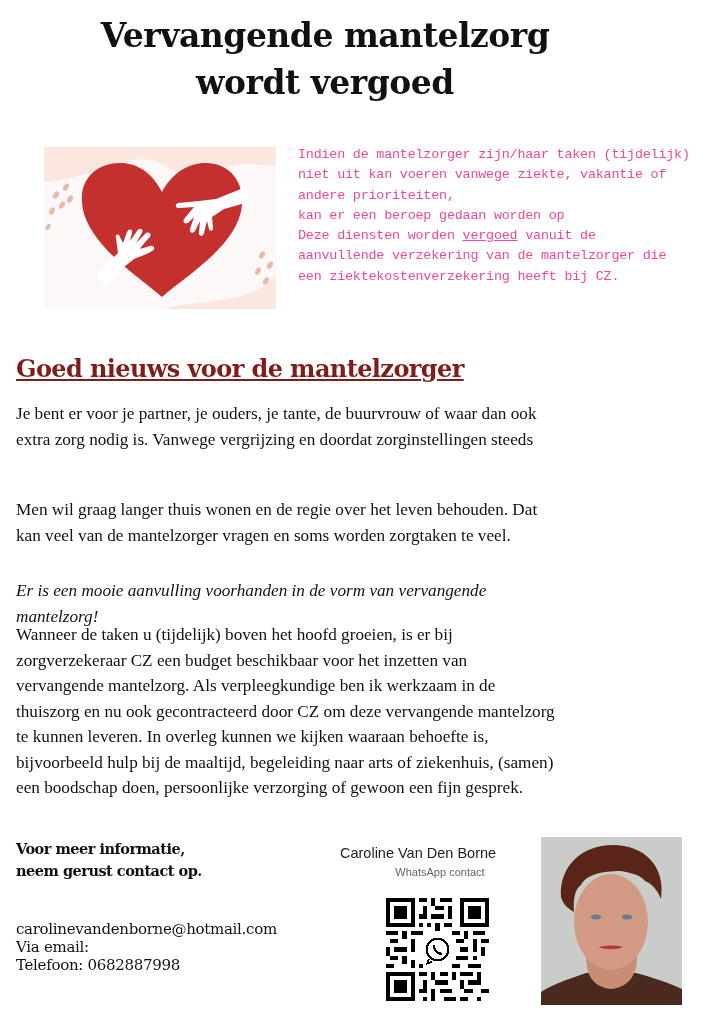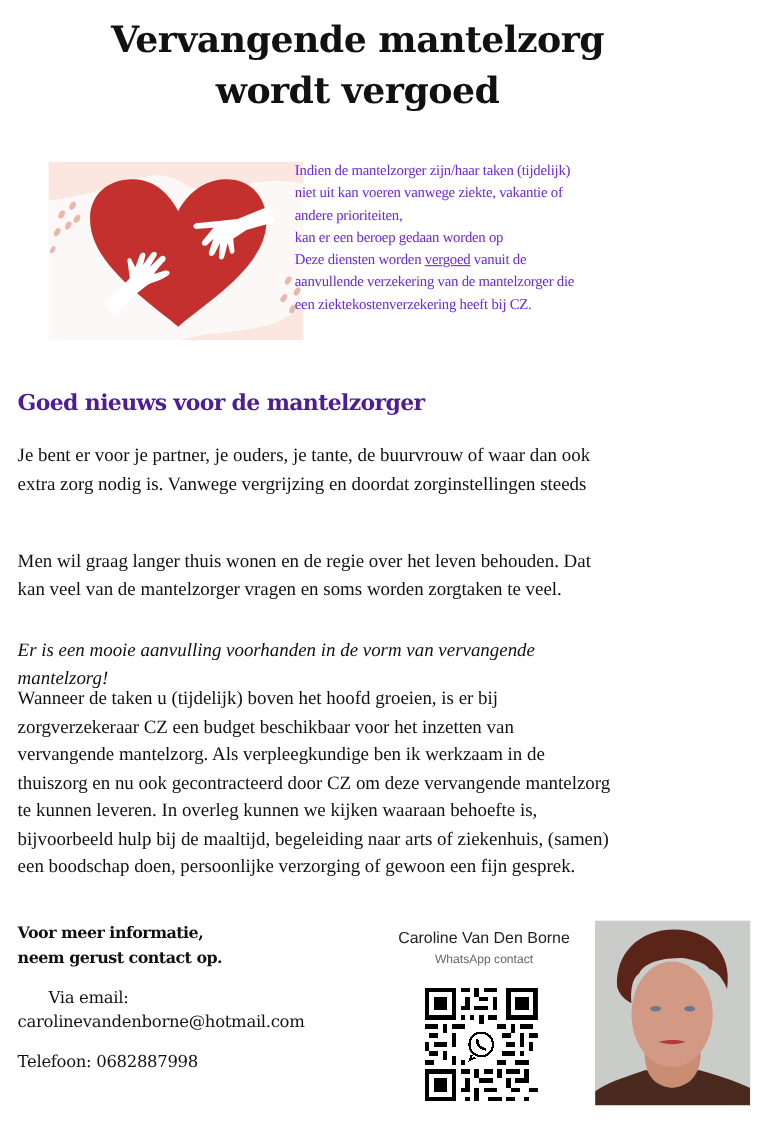--- a/index.html
+++ b/index.html
@@ -1,41 +1,41 @@
 <!DOCTYPE html>
 <html><head>
 <meta charset="utf-8">
 <style>
   html, body { margin: 0; padding: 0; background: #ffffff; }
   body { width: 703px; height: 1023px; position: relative; overflow: hidden; color: #111; font-family: "DejaVu Serif", serif; }
   .title { position: absolute; left: 0; width: 650px; top: 12px; text-align: center; font-family: "DejaVu Serif", serif; font-weight: bold; font-size: 33px; line-height: 47px; letter-spacing: -0.5px; color: #111; }
   .title div { white-space: nowrap; }
 
   .hero-img { position: absolute; left: 44px; top: 147px; width: 232px; height: 162px; background: #fbf8f7; overflow: hidden; }
-  .intro { position: absolute; left: 268px; top: 145px; width: 380px; font-family: Liberation Serif, serif; font-size: 13.4px; line-height: 20.3px; color: #6d28d9; letter-spacing: -0.2px; }
+  .intro { position: absolute; left: 298px; top: 145px; width: 380px; font-family: Liberation Mono, monospace; font-size: 13.4px; line-height: 20.3px; color: #ec4899; letter-spacing: -0.2px; }
   .intro .line { white-space: nowrap; }
   .intro b { font-weight: bold; }
   .intro u { text-decoration: underline; }
 
-  .h2 { position: absolute; left: 16px; top: 354px; font-family: "DejaVu Serif", serif; font-weight: bold; font-size: 20px; letter-spacing: -0.6px; color: #4c1d95; white-space: nowrap; }
+  .h2 { position: absolute; left: 16px; top: 354px; font-family: "DejaVu Serif", serif; font-weight: bold; font-size: 24px; letter-spacing: -0.6px; color: #7f1d1d; white-space: nowrap; text-decoration: underline; }
   .body-text { position: absolute; left: 16px; font-family: "Liberation Serif", serif; font-size: 17.2px; line-height: 25.5px; color: #111; }
   .body-text .line { white-space: nowrap; }
   .p1 { top: 385px; margin-top: 16px; }
   .p2 { top: 469px; margin-top: 28px; }
   .p3 { top: 534px; font-style: italic; margin-top: 44px; }
   .p4 { top: 622px; }
 
   .contact-heading { position: absolute; left: 16px; top: 838px; font-family: "DejaVu Serif", serif; font-weight: bold; font-size: 14.5px; line-height: 22px; letter-spacing: -0.5px; color: #111; white-space: nowrap; }
   .contact-text { position: absolute; left: 16px; font-family: "DejaVu Serif", serif; font-size: 15px; line-height: 22px; color: #111; white-space: nowrap; letter-spacing: -0.3px; }
-  .c-email-label { top: 896px; margin-left: 28px; }
+  .c-email-label { top: 936px; }
   .c-email { top: 918px; }
   .c-phone { top: 954px; }
   .c-web { top: 1032px; }
 
-  .wa-name { position: absolute; left: 340px; width: 200px; top: 845px; text-align: center; font-family: "Liberation Sans", sans-serif; font-size: 14.5px; color: #222; white-space: nowrap; }
+  .wa-name { position: absolute; left: 340px; width: 200px; top: 845px; text-align: left; font-family: "Liberation Sans", sans-serif; font-size: 14.5px; color: #222; white-space: nowrap; }
   .wa-sub { position: absolute; left: 340px; width: 200px; top: 866px; text-align: center; font-family: "Liberation Sans", sans-serif; font-size: 11px; color: #666; white-space: nowrap; }
   .qr { position: absolute; left: 386px; top: 898px; width: 103px; height: 103px; }
 
   .photo { position: absolute; left: 541px; top: 837px; width: 141px; height: 168px; overflow: hidden; background: #c8cbc7; }
 </style>
 </head>
 <body>
 
 <div class="title">
   <div>Vervangende mantelzorg</div>

